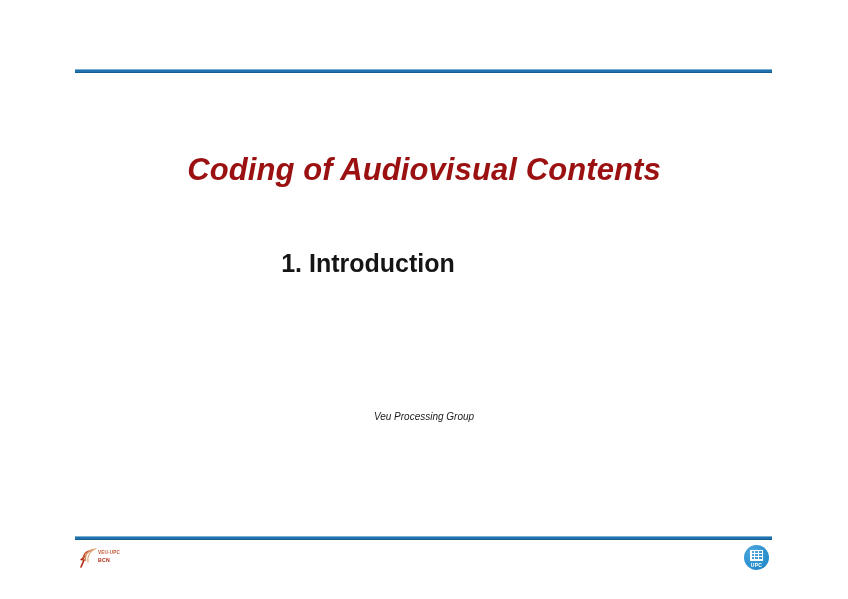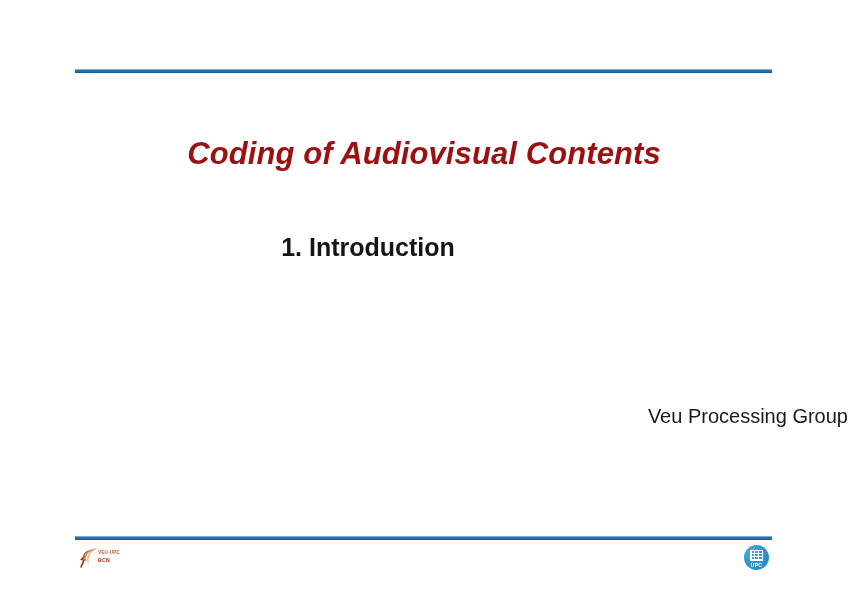--- a/index.html
+++ b/index.html
@@ -32,21 +32,21 @@
       #155E92 3px,
       #155E92 4px
     );
   }
   .rule--top    { top: 69px; }
   .rule--bottom { top: 536px; }
 
   
   .title-block {
     position: absolute;
-    top: 134px;
+    top: 150px;
     left: 0;
     width: 848px;
     text-align: center;
   }
 
   .main-title {
     margin: 0;
     font-size: 31px;
     line-height: 40px;
     font-weight: bold;
@@ -67,23 +67,24 @@
     color: #151515;
     text-align: center;
   }
 
   
   .authors {
     position: absolute;
     top: 406px;
     left: 0;
     width: 848px;
-    text-align: right;
-    font-size: 20px;
+    text-align: center;
+    font-size: 10px;
     line-height: 21px;
+    font-style: italic;
     font-weight: normal;
     color: #1a1a1a;
   }
   .authors div { white-space: nowrap; }
 
   
   .logo-veu {
     position: absolute;
     left: 78px;
     top: 546px;

